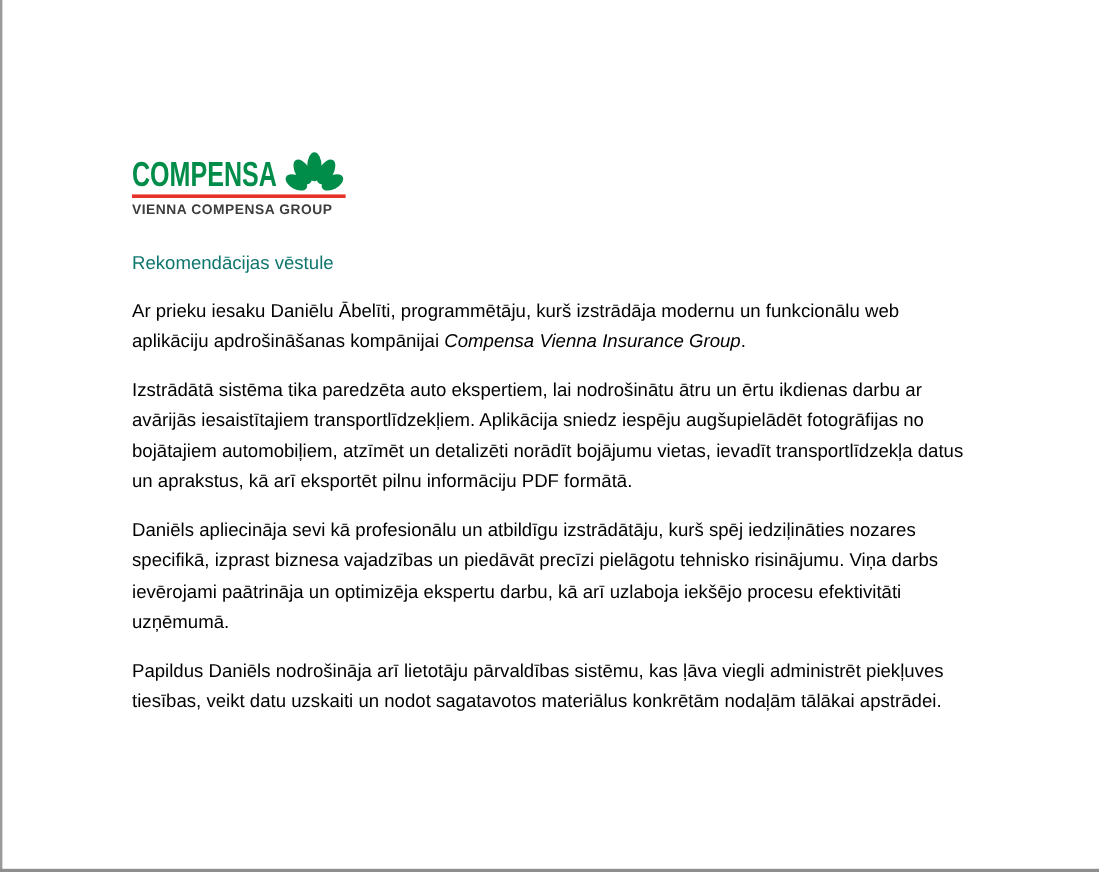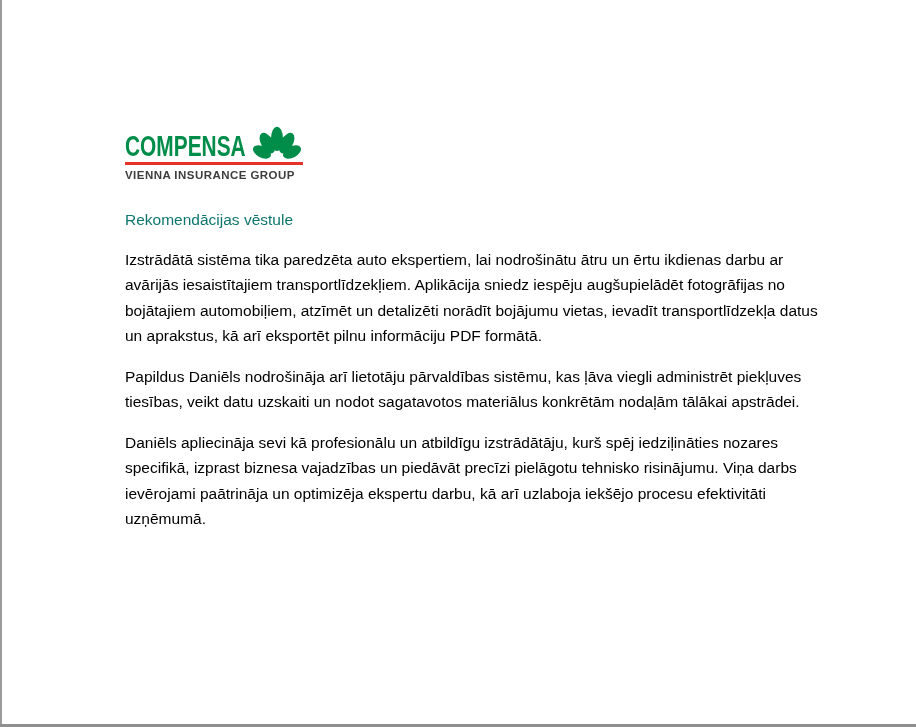--- a/index.html
+++ b/index.html
@@ -19,21 +19,21 @@
     width: 2px; height: 727px;
     background: #9b9b9b;
   }
   .edge-bottom {
     position: absolute; left: 0; bottom: 0;
     width: 916px; height: 3px;
     background: #8f8f8f;
   }
   .content {
     position: absolute;
-    left: 125px; top: 128px;
+    left: 110px; top: 128px;
     width: 702px;
   }
   
   .logo { width: 178px; }
   .logo-row { position: relative; height: 32px; }
   .brand {
     position: absolute; left: 0; bottom: -3px;
     font-size: 29px; font-weight: 700;
     letter-spacing: 0px;
     color: #008c49;
@@ -84,27 +84,28 @@
               <ellipse cx="30" cy="16" rx="7.5" ry="15"></ellipse>
               <ellipse cx="30" cy="18" rx="7.5" ry="14" transform="rotate(-30 30 42)"></ellipse>
               <ellipse cx="30" cy="18" rx="7.5" ry="14" transform="rotate(30 30 42)"></ellipse>
               <ellipse cx="30" cy="21" rx="7" ry="12" transform="rotate(-62 30 42)"></ellipse>
               <ellipse cx="30" cy="21" rx="7" ry="12" transform="rotate(62 30 42)"></ellipse>
             </g>
           </svg>
         </span>
       </div>
       <div class="logo-divider"></div>
-      <div class="logo-subtitle">VIENNA INSURANCE GROUP</div>
+      <div class="logo-subtitle">VIENNA COMPENSA GROUP</div>
     </div>
 
     <p class="title">Rekomendācijas vēstule</p>
 
+    <p class="para"><span>Ar prieku iesaku Daniēlu Ābelīti, programmētāju, kurš izstrādāja modernu un funkcionālu web aplikāciju apdrošināšanas kompānijai </span><em>Compensa Vienna Insurance Group</em><span>.</span></p>
 
     <p class="para">Izstrādātā sistēma tika paredzēta auto ekspertiem, lai nodrošinātu ātru un ērtu ikdienas darbu ar avārijās iesaistītajiem transportlīdzekļiem. Aplikācija sniedz iespēju augšupielādēt fotogrāfijas no bojātajiem automobiļiem, atzīmēt un detalizēti norādīt bojājumu vietas, ievadīt transportlīdzekļa datus un aprakstus, kā arī eksportēt pilnu informāciju PDF formātā.</p>
 
+    <p class="para">Daniēls apliecināja sevi kā profesionālu un atbildīgu izstrādātāju, kurš spēj iedziļināties nozares specifikā, izprast biznesa vajadzības un piedāvāt precīzi pielāgotu tehnisko risinājumu. Viņa darbs ievērojami paātrināja un optimizēja ekspertu darbu, kā arī uzlaboja iekšējo procesu efektivitāti uzņēmumā.</p>
+
     <p class="para">Papildus Daniēls nodrošināja arī lietotāju pārvaldības sistēmu, kas ļāva viegli administrēt piekļuves tiesības, veikt datu uzskaiti un nodot sagatavotos materiālus konkrētām nodaļām tālākai apstrādei.</p>
-
-    <p class="para">Daniēls apliecināja sevi kā profesionālu un atbildīgu izstrādātāju, kurš spēj iedziļināties nozares specifikā, izprast biznesa vajadzības un piedāvāt precīzi pielāgotu tehnisko risinājumu. Viņa darbs ievērojami paātrināja un optimizēja ekspertu darbu, kā arī uzlaboja iekšējo procesu efektivitāti uzņēmumā.</p>
 
 
   </div>
 </div>
 
 </body></html>

